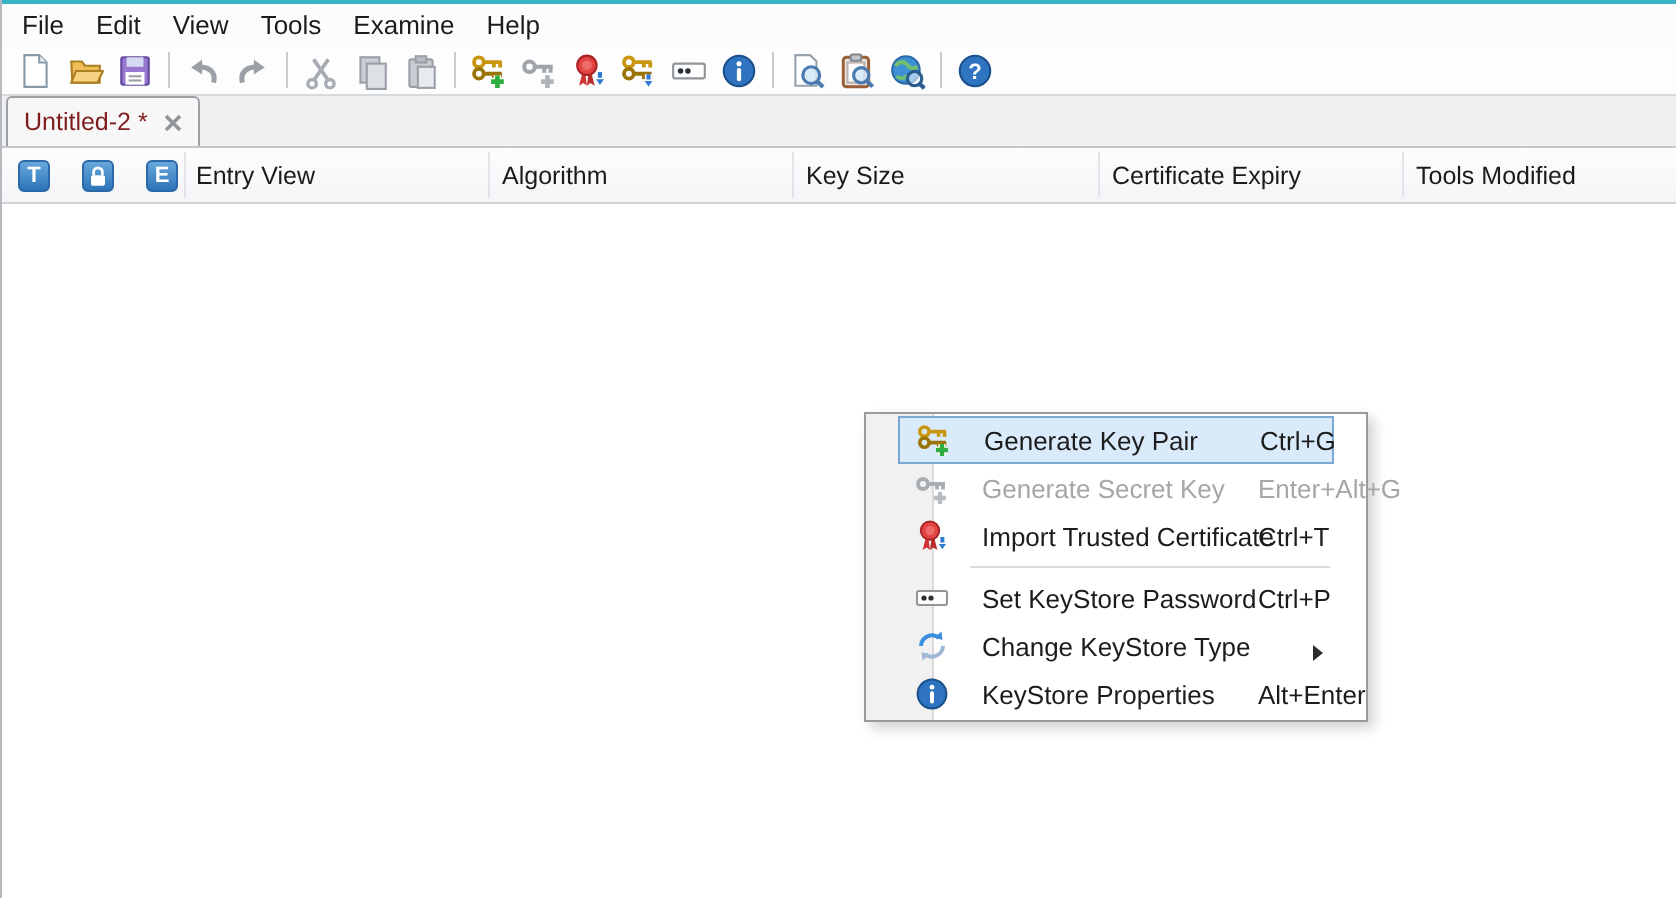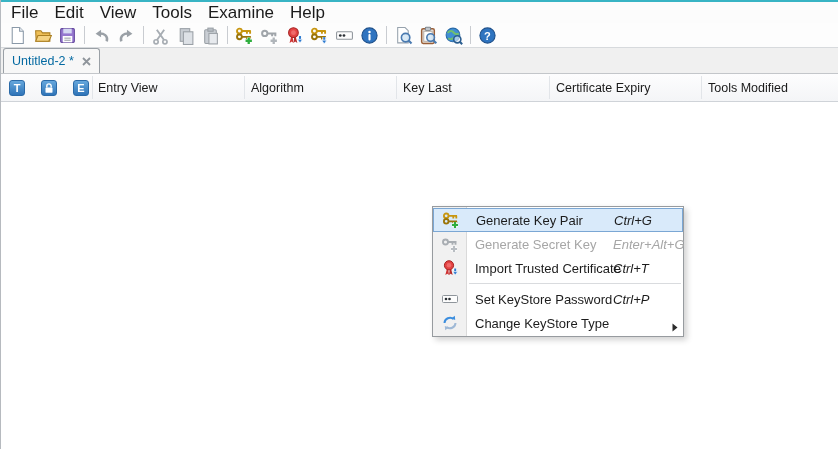--- a/index.html
+++ b/index.html
@@ -6,60 +6,60 @@
   html,body { width:838px; height:449px; overflow:hidden; background:#fff;
     font-family:"Liberation Sans","DejaVu Sans",sans-serif; }
   .app { position:relative; width:838px; height:449px; background:#fff;
     border-left:1px solid #b6babf; display:flex; flex-direction:column; }
 
   .top-edge { height:2px; background:#38b4c4; flex:0 0 auto; }
 
   
   .menubar { height:21px; display:flex; align-items:center; padding-left:2px;
     background:#fcfcfc; flex:0 0 auto; }
-  .menubar .mitem { font-size:17px; color:#1b1b1b; padding:2px 8px; cursor:default; }
+  .menubar .mitem { font-size:13px; color:#1b1b1b; padding:2px 8px; cursor:default; }
 
   
   .toolbar { height:25px; display:flex; align-items:center; padding-left:4px;
     background:#fdfdfd; border-bottom:1px solid #d7dadd; flex:0 0 auto; }
   .tb { width:25px; height:23px; display:flex; align-items:center; justify-content:center;
     background:transparent; border:none; padding:0; }
   .tb svg { width:19px; height:19px; }
   .tsep { width:1px; height:18px; background:#c9ccd1; margin:0 4px; }
 
   
   .tabstrip { height:26px; background:#f0f0f0; border-bottom:1px solid #c3c6ca;
     display:flex; align-items:flex-end; padding-left:2px; flex:0 0 auto; }
   .tab { height:25px; background:#f7f7f7; border:1px solid #9aa0a6; border-bottom:none;
     border-radius:3px 3px 0 0; display:flex; align-items:center; padding:0 8px;
-    font-size:12.5px; color:#0369a1; }
+    font-size:12.5px; color:#7f1d1d; }
   .tab .close { margin-left:8px; display:flex; align-items:center; }
 
   
   .thead { height:28px; position:relative; flex:0 0 auto;
     background:linear-gradient(#fdfdfe,#f4f5f7); border-bottom:1px solid #cfd3d8; }
   .hdr-ico { position:absolute; top:6px; width:16px; height:16px; border-radius:3px;
     background:linear-gradient(#66a7dc,#2f74b8); border:1px solid #2a6aa8;
     color:#fff; font-weight:bold; font-size:11px; line-height:14px; text-align:center; }
   .col-label { position:absolute; top:7px; font-size:12.5px; color:#1a1a1a; white-space:nowrap; }
   .col-sep { position:absolute; top:2px; bottom:2px; width:1px; background:#e2e5e9; }
 
   
   .content { flex:1 1 auto; background:#fff; }
 
   
   .cmenu { position:absolute; left:431px; top:206px; width:252px;
-    border:1px solid #979b9f; padding:1px 0;
+    border:1px solid #979b9f; padding:1px 16px;
     background:linear-gradient(to right,#f1f1f1 0,#f1f1f1 33px,#dadada 33px,#dadada 34px,#ffffff 34px);
     box-shadow:3px 3px 6px rgba(0,0,0,0.18); }
   .cm-item { position:relative; height:24px; display:flex; align-items:center; }
   .cm-icon { width:34px; flex:0 0 34px; display:flex; align-items:center; justify-content:center; }
   .cm-icon svg { width:18px; height:18px; }
   .cm-label { margin-left:8px; font-size:13px; color:#1c1c1c; white-space:nowrap; }
-  .cm-shortcut { position:absolute; left:180px; font-size:13px; color:#1c1c1c; white-space:nowrap;font-style:italic; }
+  .cm-shortcut { position:absolute; left:180px; font-size:13px; color:#1c1c1c; white-space:nowrap; }
   .cm-item.hl { background:#d9eafa; border:1px solid #7ba7d4; }
   .cm-item.disabled .cm-label, .cm-item.disabled .cm-shortcut { color:#a6a6a6; }
   .cm-sep { height:1px; background:#d9dbde; margin:3px 2px 3px 36px; }
   .subarrow { position:absolute; right:5px; top:7px; }
 </style>
 </head>
 <body>
 
 <div class="app">
   <div class="top-edge"></div>
@@ -249,21 +249,21 @@
           <rect x="4" y="7.5" width="8" height="6" rx="1" fill="#fff"></rect>
           <path d="M5.5 7.5V5.8a2.5 2.5 0 0 1 5 0v1.7" stroke="#fff" stroke-width="1.6" fill="none"></path>
         </svg>
     </div>
     <div class="hdr-ico" style="left:72px">E</div>
     <div class="col-sep" style="left:91px"></div>
     <span class="col-label" style="left:97px">Entry View</span>
     <div class="col-sep" style="left:243px"></div>
     <span class="col-label" style="left:250px">Algorithm</span>
     <div class="col-sep" style="left:395px"></div>
-    <span class="col-label" style="left:402px">Key Last</span>
+    <span class="col-label" style="left:402px">Key Size</span>
     <div class="col-sep" style="left:548px"></div>
     <span class="col-label" style="left:555px">Certificate Expiry</span>
     <div class="col-sep" style="left:700px"></div>
     <span class="col-label" style="left:707px">Tools Modified</span>
   </div>
 
   <div class="content"></div>
 
   <div class="cmenu">
     <div class="cm-item hl">
@@ -334,14 +334,25 @@
             <path d="M4.2 16.2l-.4-4.2 4 1.4z" fill="#9fb9d6"></path>
           </svg>
       </span>
       <span class="cm-label">Change KeyStore Type</span>
       <span class="subarrow">
         <svg width="6" height="9" viewBox="0 0 6 9">
             <path d="M0.5 0.5L5.5 4.5L0.5 8.5z" fill="#2b2b2b"></path>
           </svg>
       </span>
     </div>
+    <div class="cm-item">
+      <span class="cm-icon">
+        <svg viewBox="0 0 18 18">
+            <circle cx="9" cy="9" r="7.2" fill="#2f74c0" stroke="#1d4f8a"></circle>
+            <circle cx="9" cy="5.6" r="1.2" fill="#fff"></circle>
+            <rect x="8" y="7.6" width="2" height="6.2" rx="0.9" fill="#fff"></rect>
+          </svg>
+      </span>
+      <span class="cm-label">KeyStore Properties</span>
+      <span class="cm-shortcut">Alt+Enter</span>
+    </div>
   </div>
 </div>
 
 </body></html>

